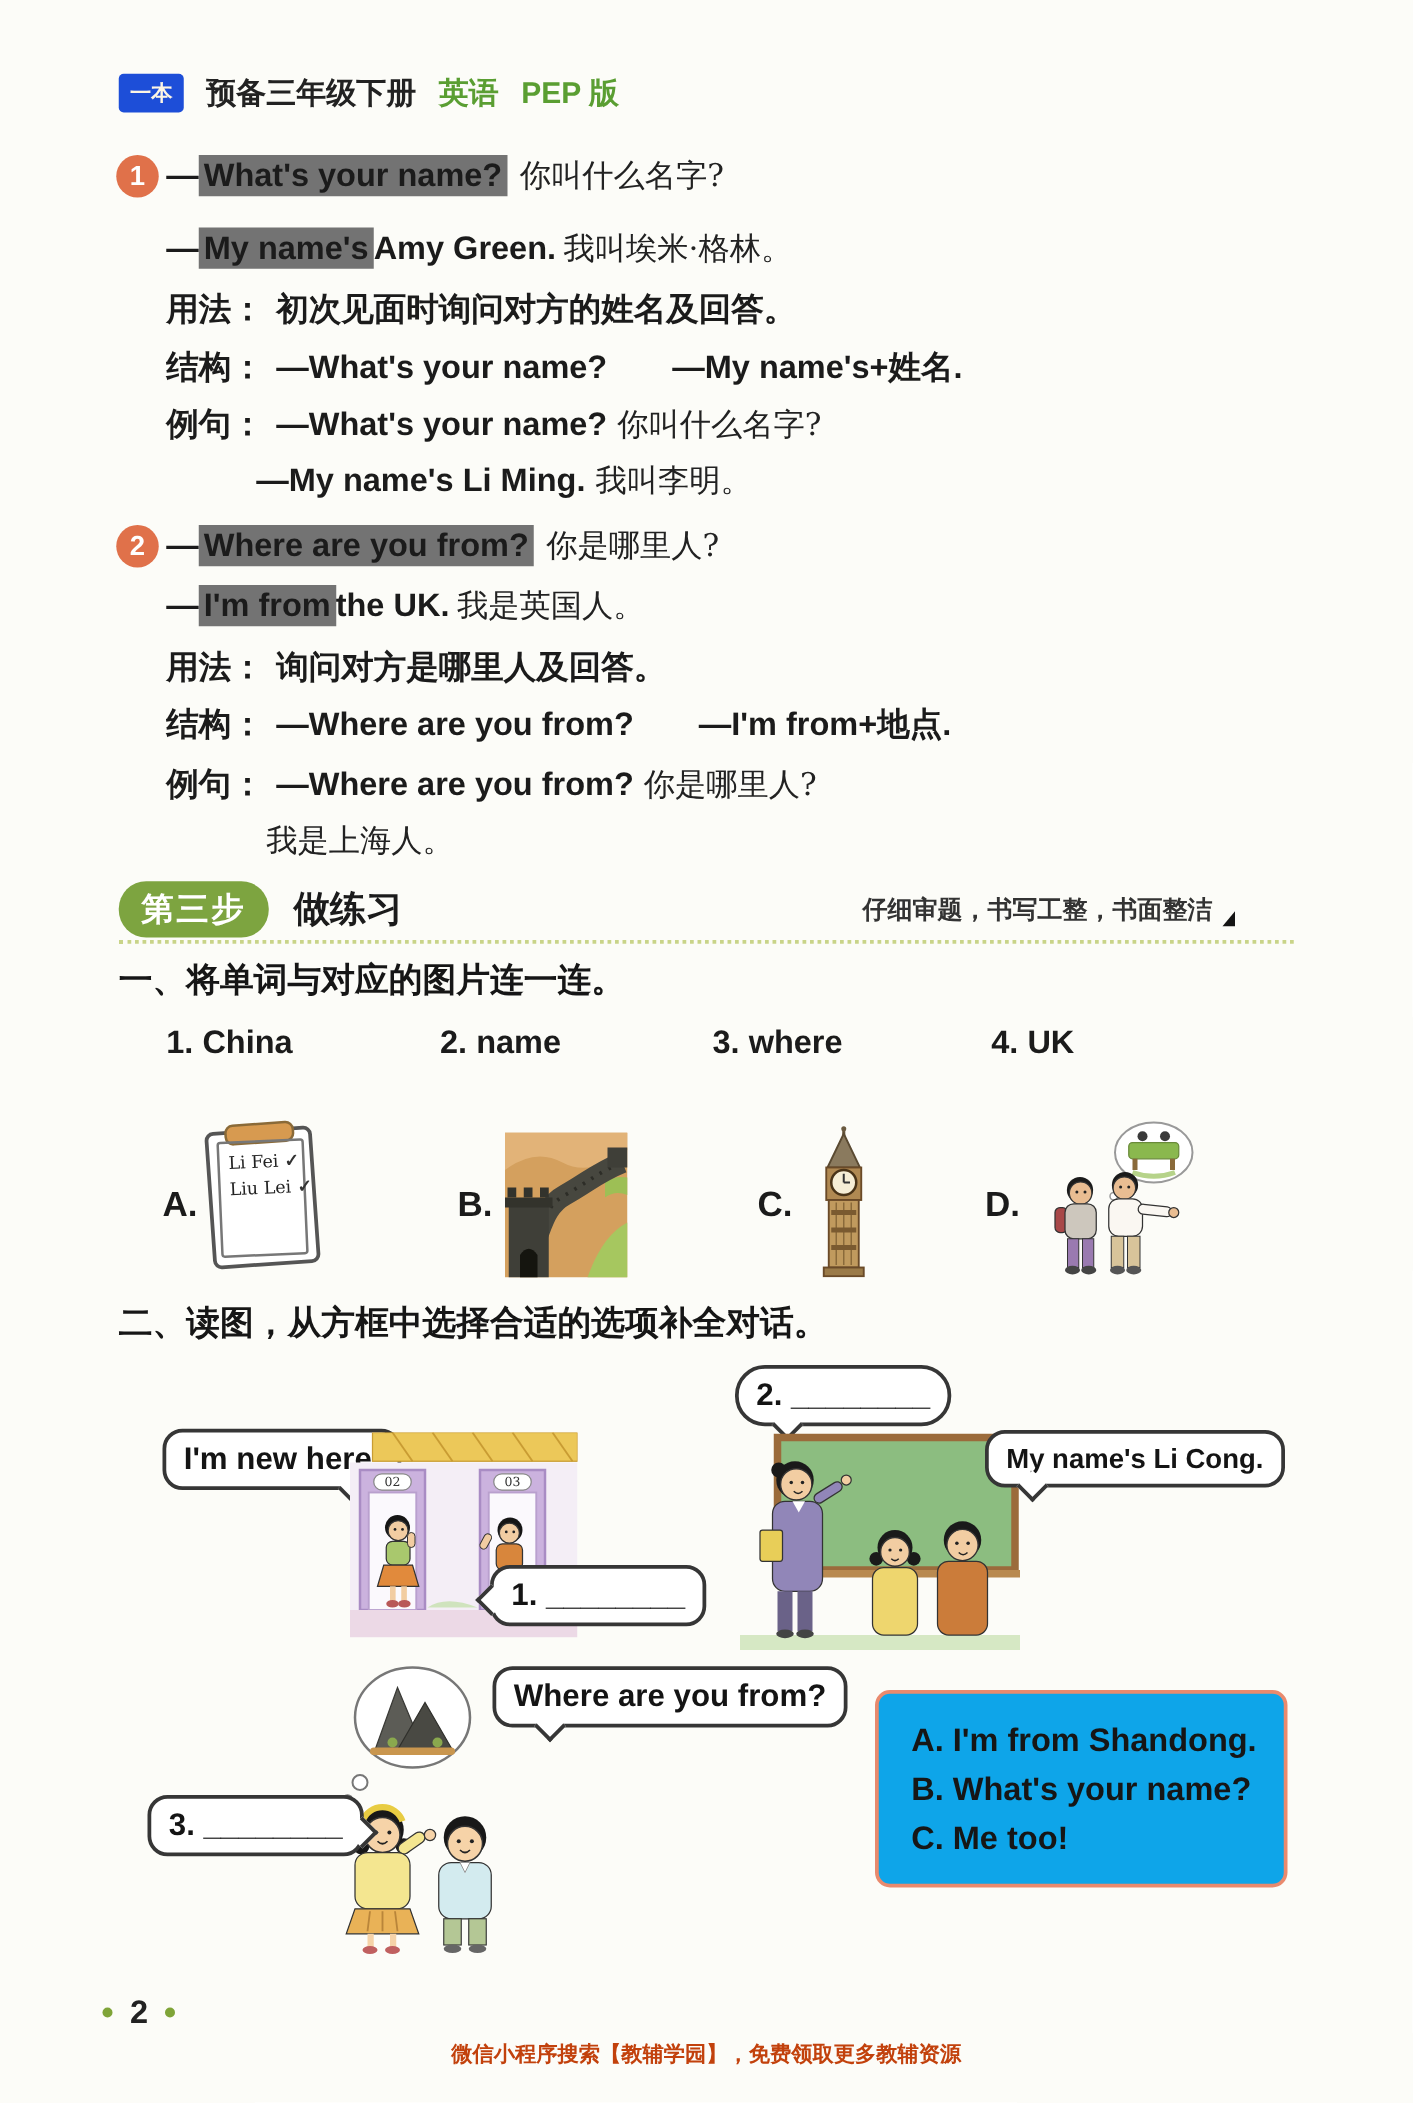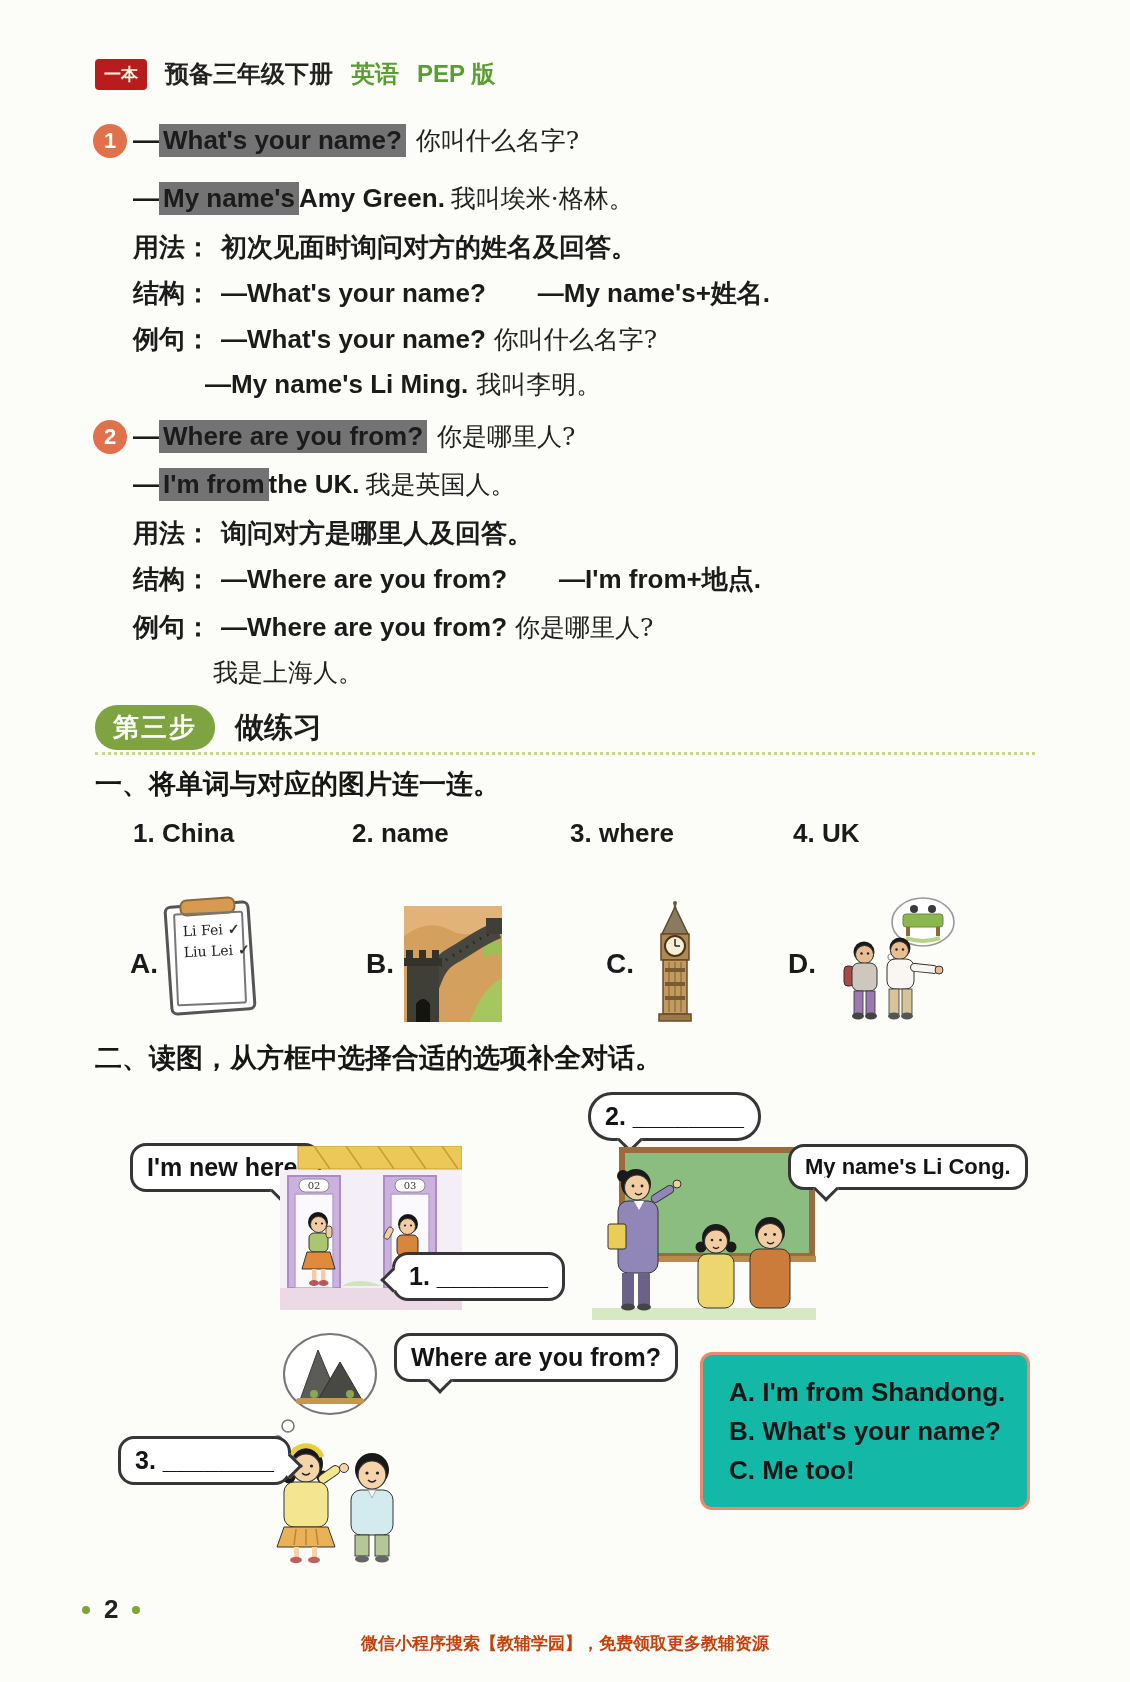--- a/index.html
+++ b/index.html
@@ -9,21 +9,21 @@
   .en{font-weight:700;color:#1b1b1b;}
   .kai{font-family:"DejaVu Serif",serif;font-weight:500;color:#222;}
   .line{display:flex;align-items:baseline;white-space:nowrap;font-size:26px;}
   .line .kai{font-size:25px;}
   .hl{background:#737373;padding:1px 4px;}
   .zhlabel{font-weight:700;color:#1b1b1b;margin-right:10px;}
   .zhtext{font-weight:700;color:#1b1b1b;}
   .gap50{margin-left:52px;}
   .num-circle{width:34px;height:34px;border-radius:50%;background:#e0714a;color:#fff;
               font-weight:700;font-size:22px;display:flex;align-items:center;justify-content:center;}
-  .logo{background:#b91c1c;color:#fdf6e4;font-weight:700;font-size:17px;border-radius:4px;
+  .logo{background:#1d4ed8;color:#fdf6e4;font-weight:700;font-size:17px;border-radius:4px;
         padding:4px 9px;font-family:"DejaVu Serif",serif;}
   .h-title{font-weight:700;font-size:24px;color:#222;}
   .h-green{font-weight:700;font-size:24px;color:#5a9e32;}
   .badge{background:#7da440;color:#fff;border-radius:22px;font-weight:700;font-size:26px;
          padding:5px 18px;letter-spacing:2px;}
   .step-title{font-weight:700;font-size:29px;color:#1b1b1b;}
   .hint{font-family:"DejaVu Serif",serif;font-weight:700;font-size:20px;color:#333;display:flex;align-items:flex-end;}
   .hint-mark{display:inline-block;width:0;height:0;border-left:10px solid transparent;
              border-bottom:12px solid #141414;margin-left:8px;}
   .dotline{border-top:3px dotted #c9d489;height:0;}
@@ -31,21 +31,21 @@
   .word{font-weight:700;font-size:26px;color:#1b1b1b;}
   .pic-label{font-weight:700;font-size:28px;color:#1b1b1b;}
   .bubble{position:absolute;background:#fff;border:3px solid #363636;border-radius:16px;
           padding:7px 14px;font-weight:700;font-size:25px;color:#141414;white-space:nowrap;}
   .bubble.small{font-size:22px;}
   .tail{position:absolute;width:15px;height:15px;background:#fff;
         border-left:3px solid #363636;border-bottom:3px solid #363636;}
   .tail.down{bottom:-11px;transform:rotate(-45deg);}
   .tail.left{left:-11px;top:16px;transform:rotate(45deg);}
   .tail.right{right:-11px;top:18px;transform:rotate(-135deg);}
-  .opts{width:330px;height:158px;border:3px solid #e98a6e;border-radius:12px;background:#14b8a6;
+  .opts{width:330px;height:158px;border:3px solid #e98a6e;border-radius:12px;background:#0ea5e9;
         display:flex;flex-direction:column;justify-content:center;padding-left:26px;box-sizing:border-box;gap:8px;}
   .opt-line{font-weight:700;font-size:26px;color:#161616;}
   .clipboard{width:86px;height:110px;background:#fff;border:3px solid #555;border-radius:7px;
              transform:rotate(-4deg);box-sizing:border-box;}
   .clip-bar{position:absolute;left:13px;top:-8px;width:52px;height:13px;background:#d79a50;
             border:2px solid #8a6a38;border-radius:7px;}
   .clip-paper{position:absolute;left:5px;top:6px;right:5px;bottom:5px;border:2px solid #777;
               border-radius:3px;transform:rotate(1.5deg);padding:6px 0 0 7px;box-sizing:border-box;}
   .clip-name{font-family:"DejaVu Serif",serif;font-size:14px;color:#222;line-height:21px;white-space:nowrap;}
   .chk{color:#333;font-weight:700;margin-left:5px;}
@@ -123,20 +123,24 @@
       <span class="en">—Where are you from? </span>
       <span class="kai" style="margin-left:8px;">你是哪里人?</span>
   </div>
   <div class="abs line" style="left:205px;top:656px;">
       <span class="kai" style="margin-left:8px;">我是上海人。</span>
   </div>
 
   <div class="abs" style="left:95px;top:705px;display:flex;align-items:center;gap:20px;">
     <span class="badge">第三步</span>
     <span class="step-title">做练习</span>
+  </div>
+  <div class="abs hint" style="right:142px;top:714px;">
+    <span>仔细审题，书写工整，书面整洁</span>
+    <span class="hint-mark"></span>
   </div>
   <div class="abs dotline" style="left:95px;top:752px;width:940px;"></div>
 
   <div class="abs ex-title" style="left:95px;top:766px;">一、将单词与对应的图片连一连。</div>
   <div class="abs word" style="left:133px;top:818px;">1. China</div>
   <div class="abs word" style="left:352px;top:818px;">2. name</div>
   <div class="abs word" style="left:570px;top:818px;">3. where</div>
   <div class="abs word" style="left:793px;top:818px;">4. UK</div>
 
   <div class="abs pic-label" style="left:130px;top:948px;">A.</div>

